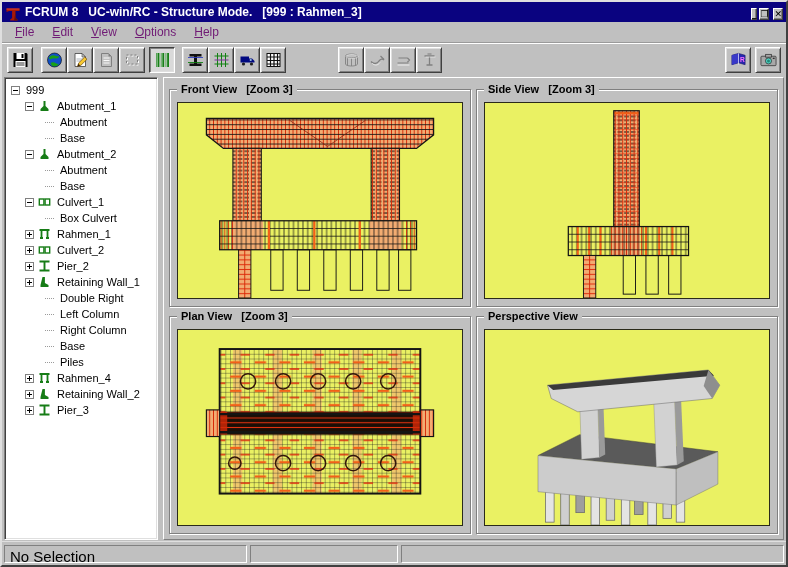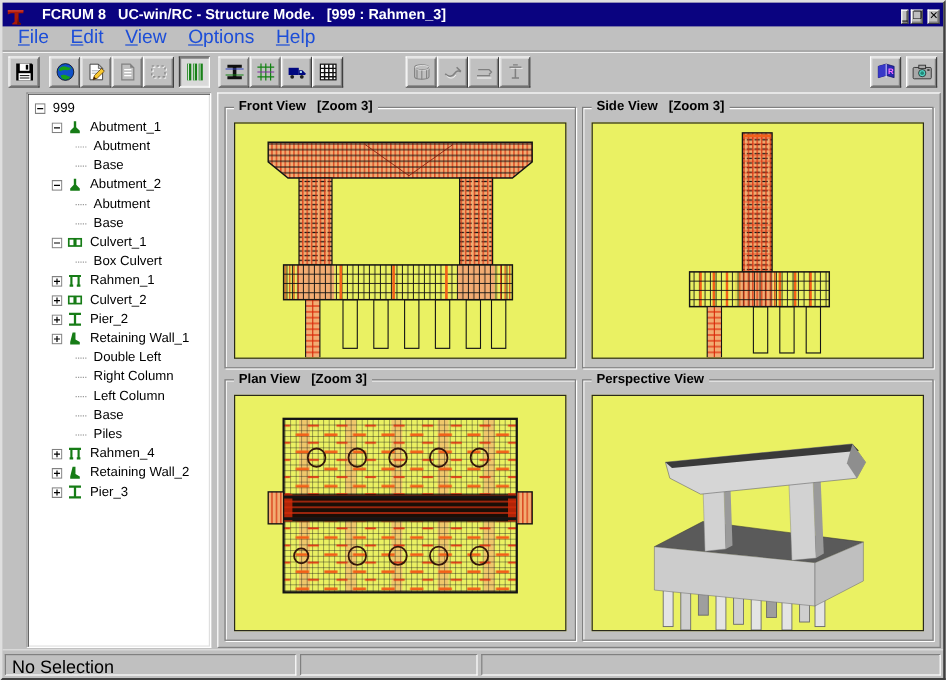--- a/index.html
+++ b/index.html
@@ -8,45 +8,45 @@
     width:788px; height:567px; overflow:hidden; position:relative;
     background:#C0C0C0;
     font-family:"Liberation Sans", sans-serif;
     display:flex; flex-direction:column;
     border:2px solid; border-color:#DFDFDF #404040 #404040 #DFDFDF;
   }
   
   .titlebar { height:20px; flex:0 0 auto; background:var(--titlebar,#0A0380);
     display:flex; align-items:center; padding:1px 3px; color:#fff; }
   .appicon { width:16px; height:15px; flex:0 0 auto; }
-  .titletext { flex:1; font-size:12px; font-weight:bold; white-space:pre; margin-left:14px;
+  .titletext { flex:1; font-size:12px; font-weight:bold; white-space:pre; margin-left:4px;
     overflow:hidden; }
   .winbtn { width:16px; height:14px; margin-left:2px; background:#C0C0C0; color:#000;
     border:1px solid; border-color:#FFF #404040 #404040 #FFF;
     box-shadow:inset -1px -1px 0 #808080;
     font-size:9px; line-height:11px; text-align:center; font-weight:bold; flex:0 0 auto;
     font-family:"DejaVu Sans", sans-serif; }
   .winbtn.close { margin-left:4px; }
   
   .menubar { height:21px; flex:0 0 auto; display:flex; align-items:center; padding-left:4px;
     border-bottom:1px solid #9A9A9A; box-shadow:0 1px 0 #FFFFFF; }
-  .menuitem { font-size:16px; color:#1d4ed8; padding:2px 9px 3px 9px; }
+  .menuitem { font-size:12px; color:#701a75; padding:2px 9px 3px 9px; }
   
   .toolbar { height:33px; flex:0 0 auto; display:flex; align-items:center; padding:3px 5px 2px 5px; }
   .tbtn { width:26px; height:26px; flex:0 0 auto; background:#C0C0C0;
     border:1px solid; border-color:#FFF #404040 #404040 #FFF;
     box-shadow:inset 1px 1px 0 #DFDFDF, inset -1px -1px 0 #808080;
     display:flex; align-items:center; justify-content:center; }
   .tbtn.pressed { background:#D9D9D9;
     border-color:#404040 #FFF #FFF #404040;
     box-shadow:inset 1px 1px 0 #808080, inset -1px -1px 0 #DFDFDF; }
   .tbtn svg { width:17px; height:16px; display:block; }
   .tb-spacer-right { margin-left:auto; }
   
-  .main { flex:1; min-height:0; display:flex; padding:1px 2px 1px 20px; }
+  .main { flex:1; min-height:0; display:flex; padding:1px 2px 1px 2px; }
   .treepanel { width:154px; flex:0 0 auto; background:#fff; overflow:hidden;
     border:1px solid; border-color:#808080 #FFF #FFF #808080;
     box-shadow:inset 1px 1px 0 #404040, inset -1px -1px 0 #DFDFDF;
     padding:4px 0 0 4px; }
   .viewpanel { flex:1; min-width:0; margin-left:5px;
     border:1px solid; border-color:#FFF #808080 #808080 #FFF;
     padding:7px 5px 5px 5px;
     display:grid; grid-template-columns:1fr 1fr; grid-template-rows:1fr 1fr; gap:5px; }
   
   .trow { height:16px; display:flex; align-items:center; font-size:11px; white-space:nowrap; color:#000; }
@@ -437,31 +437,31 @@
         <span class="ticon">
           <svg viewBox="0 0 12 12" width="13" height="12">
             <path d="M4 1h2.4v6L10 9v2H2V9z" fill="#167C16"></path>
           </svg>
         </span>
         <span class="tlabel">Retaining Wall_1</span>
       </div>
       <div class="trow">
         <span class="tindent" style="width: 36px;"></span>
         <span class="tstub"></span>
-        <span class="tlabel">Double Left</span>
+        <span class="tlabel">Double Right</span>
+      </div>
+      <div class="trow">
+        <span class="tindent" style="width: 36px;"></span>
+        <span class="tstub"></span>
+        <span class="tlabel">Left Column</span>
       </div>
       <div class="trow">
         <span class="tindent" style="width: 36px;"></span>
         <span class="tstub"></span>
         <span class="tlabel">Right Column</span>
-      </div>
-      <div class="trow">
-        <span class="tindent" style="width: 36px;"></span>
-        <span class="tstub"></span>
-        <span class="tlabel">Left Column</span>
       </div>
       <div class="trow">
         <span class="tindent" style="width: 36px;"></span>
         <span class="tstub"></span>
         <span class="tlabel">Base</span>
       </div>
       <div class="trow">
         <span class="tindent" style="width: 36px;"></span>
         <span class="tstub"></span>
         <span class="tlabel">Piles</span>

